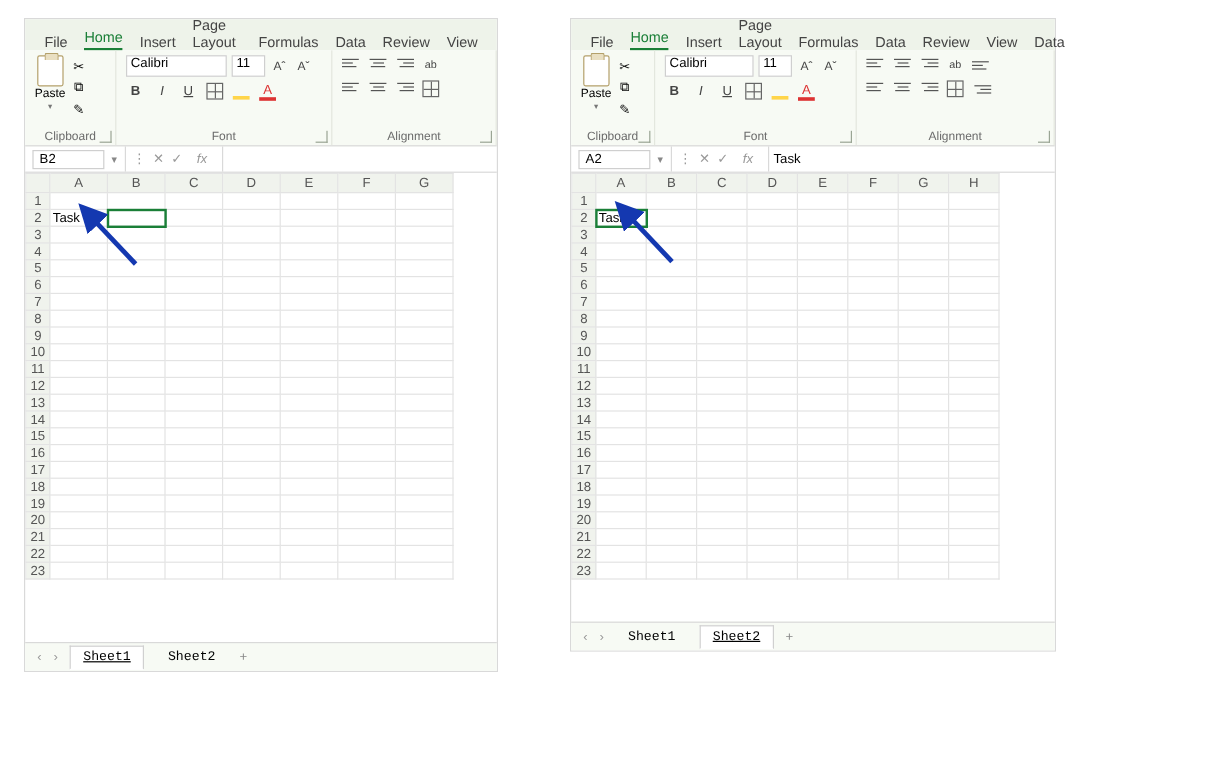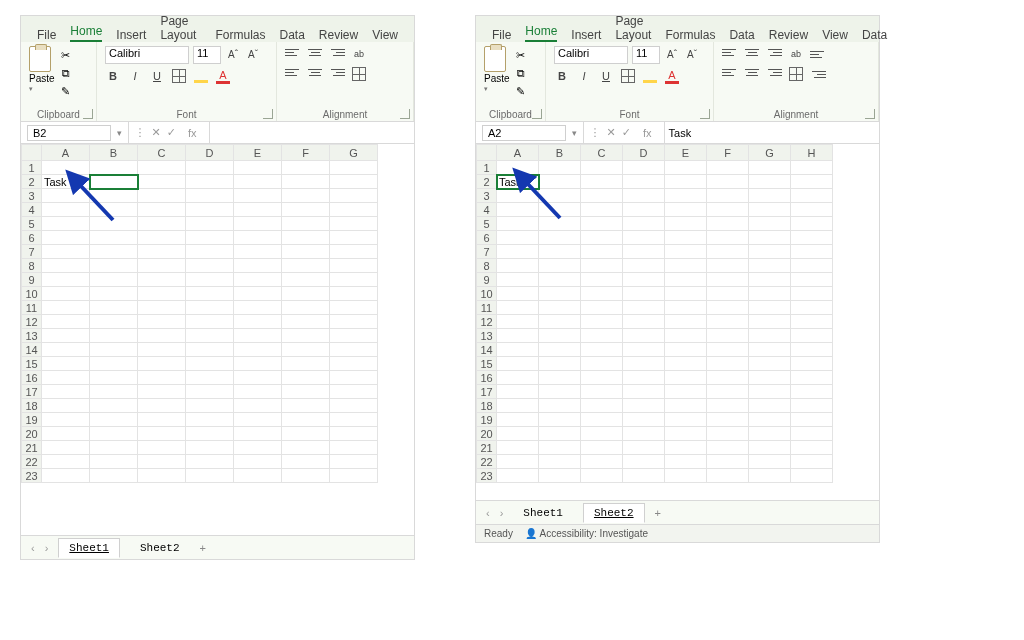--- a/index.html
+++ b/index.html
@@ -11,26 +11,26 @@
   
   .menus { background:#eef3ea; height:26px; display:flex; align-items:flex-end; gap:14px; padding:0 16px; font-size:12px; color:#444;}
   .menus span { cursor:default;}
   .menus .active { color:#1a7f37; border-bottom:2px solid #1a7f37; padding-bottom:2px;}
   
   .ribbon { background:#f7faf4; height:80px; display:flex; border-bottom:1px solid #d9d9d9;}
   .grp { border-right:1px solid #e3e7de; padding:4px 8px 1px 8px; position:relative; display:flex; flex-direction:column; justify-content:space-between;}
   .grp-title { font-size:10px; color:#6b6b6b; text-align:center; position:relative; bottom:0;}
   .launcher { position:absolute; right:3px; bottom:2px; width:10px; height:10px; border:1px solid #9aa594; border-top:none; border-left:none;}
   .paste { display:flex; gap:4px; align-items:flex-start;}
-  .paste-big { display:flex; flex-direction:column; align-items:flex-start; font-size:10px; gap:1px;}
+  .paste-big { display:flex; flex-direction:column; align-items:center; font-size:10px; gap:1px;}
   .ic-clip { width:22px; height:26px; border:1px solid #b4a06a; background:#fff; position:relative; border-radius:2px;}
   .ic-clip::before{content:""; position:absolute; top:-3px; left:5px; width:10px; height:5px; border:1px solid #b4a06a; border-bottom:none; border-radius:2px 2px 0 0; background:#e9dfc2;}
   .mini-col { display:flex; flex-direction:column; gap:4px; padding-top:2px;}
   .mini { width:14px; height:14px; font-size:11px; display:flex; align-items:center; justify-content:center;}
-  .fontgrp .row1 { display:flex; gap:4px; margin-bottom:4px;}
+  .fontgrp .row1 { display:flex; gap:4px; align-items:center; margin-bottom:4px;}
   .fontsel { height:18px; font-size:11px; border:1px solid #cfcfcf; background:#fff; padding:0 3px;}
   .fname { width:84px;}
   .fsize { width:28px;}
   .btns-row { display:flex; gap:6px; align-items:center;}
   .b { width:16px; height:16px; font-size:11px; display:flex; align-items:center; justify-content:center; color:#444;}
   .b.bold{font-weight:bold;}
   .b.ital{font-style:italic;}
   .b.und{text-decoration:underline;}
   .border-ic { width:14px; height:14px; border:1px solid #666; position:relative;}
   .border-ic::before,.border-ic::after{content:"";position:absolute;background:#666;}
@@ -41,23 +41,23 @@
   .fontcol-ic{font-size:11px;color:#d33; text-align:center; width:14px;}
   .fontcol-ic::after{content:"";display:block;height:3px;background:#d33;}
   .incfnt{font-size:10px;}
   .aligngrp .arow{display:flex; gap:6px; margin-bottom:4px;}
   .al{width:16px;height:12px;display:flex;flex-direction:column;justify-content:center;gap:2px;}
   .al span{height:1px;background:#555;display:block;}
   .al.l span:nth-child(1){width:14px}.al.l span:nth-child(2){width:9px}.al.l span:nth-child(3){width:12px}
   .al.c span{margin:0 auto}.al.c span:nth-child(1){width:14px}.al.c span:nth-child(2){width:9px}.al.c span:nth-child(3){width:12px}
   .al.r span{margin-left:auto}.al.r span:nth-child(1){width:14px}.al.r span:nth-child(2){width:9px}.al.r span:nth-child(3){width:12px}
   .fx-row{height:22px;border-bottom:1px solid #d9d9d9;display:flex;align-items:center;font-size:11px;}
-  .namebox{width:84px;border:1px solid #cfcfcf;margin:0 6px;padding:1px 5px;background:#fff;}
+  .namebox{width:60px;border:1px solid #cfcfcf;margin:0 6px;padding:1px 5px;background:#fff;}
   .fx-ic{display:flex;gap:6px;color:#9a9a9a;padding:0 6px;border-left:1px solid #d9d9d9;border-right:1px solid #d9d9d9;height:100%;align-items:center;}
-  .fx-lab{padding:0 6px;}
+  .fx-lab{font-style:italic;padding:0 6px;}
   .fx-val{padding-left:4px;}
   
   .sheet{flex:1;position:relative;overflow:hidden;}
   table.grid{border-collapse:collapse;table-layout:fixed;}
   .grid th,.grid td{border:1px solid #e3e3e3;font-size:11px;padding:0;}
   .grid th{background:#f0f3ed;color:#555;font-weight:normal;}
   .colh{height:16px;}
   .rowh{width:20px;text-align:center;height:14px;}
   .cell{height:14px;}
   .sel{outline:2px solid #1a7f37;outline-offset:-1px;background:#fff;}
@@ -1559,18 +1559,14 @@
           </svg>
       </div>
     </div>
     <div class="tabs">
       <span class="nav">‹</span>
       <span class="nav">›</span>
       <span class="tab">Sheet1</span>
       <span class="tab active">Sheet2</span>
       <span style="color:#888">+</span>
     </div>
-    <div class="status">
-      <span>Ready</span>
-      <span><span>👤</span> <span>Accessibility: Investigate</span></span>
-    </div>
   </div>
 </div>
 
 </body></html>

